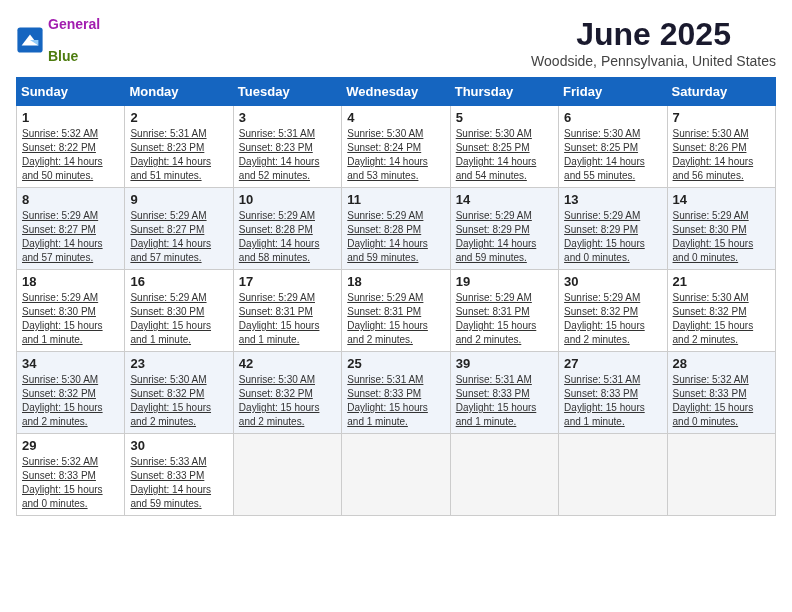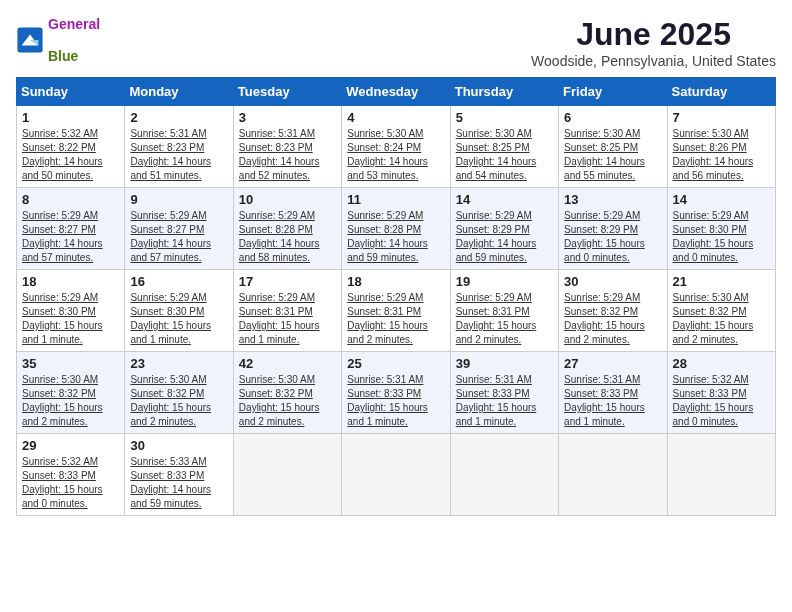--- a/index.html
+++ b/index.html
@@ -206,21 +206,21 @@
           <span class="day-number">30</span>
           <div class="day-info">Sunrise: 5:29 AM<br>Sunset: 8:32 PM<br>Daylight: 15 hours and 2 minutes.</div>
         </td>
         <td>
           <span class="day-number">21</span>
           <div class="day-info">Sunrise: 5:30 AM<br>Sunset: 8:32 PM<br>Daylight: 15 hours and 2 minutes.</div>
         </td>
       </tr>
       <tr class="row-shaded">
         <td>
-          <span class="day-number">35</span>
+          <span class="day-number">34</span>
           <div class="day-info">Sunrise: 5:30 AM<br>Sunset: 8:32 PM<br>Daylight: 15 hours and 2 minutes.</div>
         </td>
         <td>
           <span class="day-number">23</span>
           <div class="day-info">Sunrise: 5:30 AM<br>Sunset: 8:32 PM<br>Daylight: 15 hours and 2 minutes.</div>
         </td>
         <td>
           <span class="day-number">42</span>
           <div class="day-info">Sunrise: 5:30 AM<br>Sunset: 8:32 PM<br>Daylight: 15 hours and 2 minutes.</div>
         </td>

